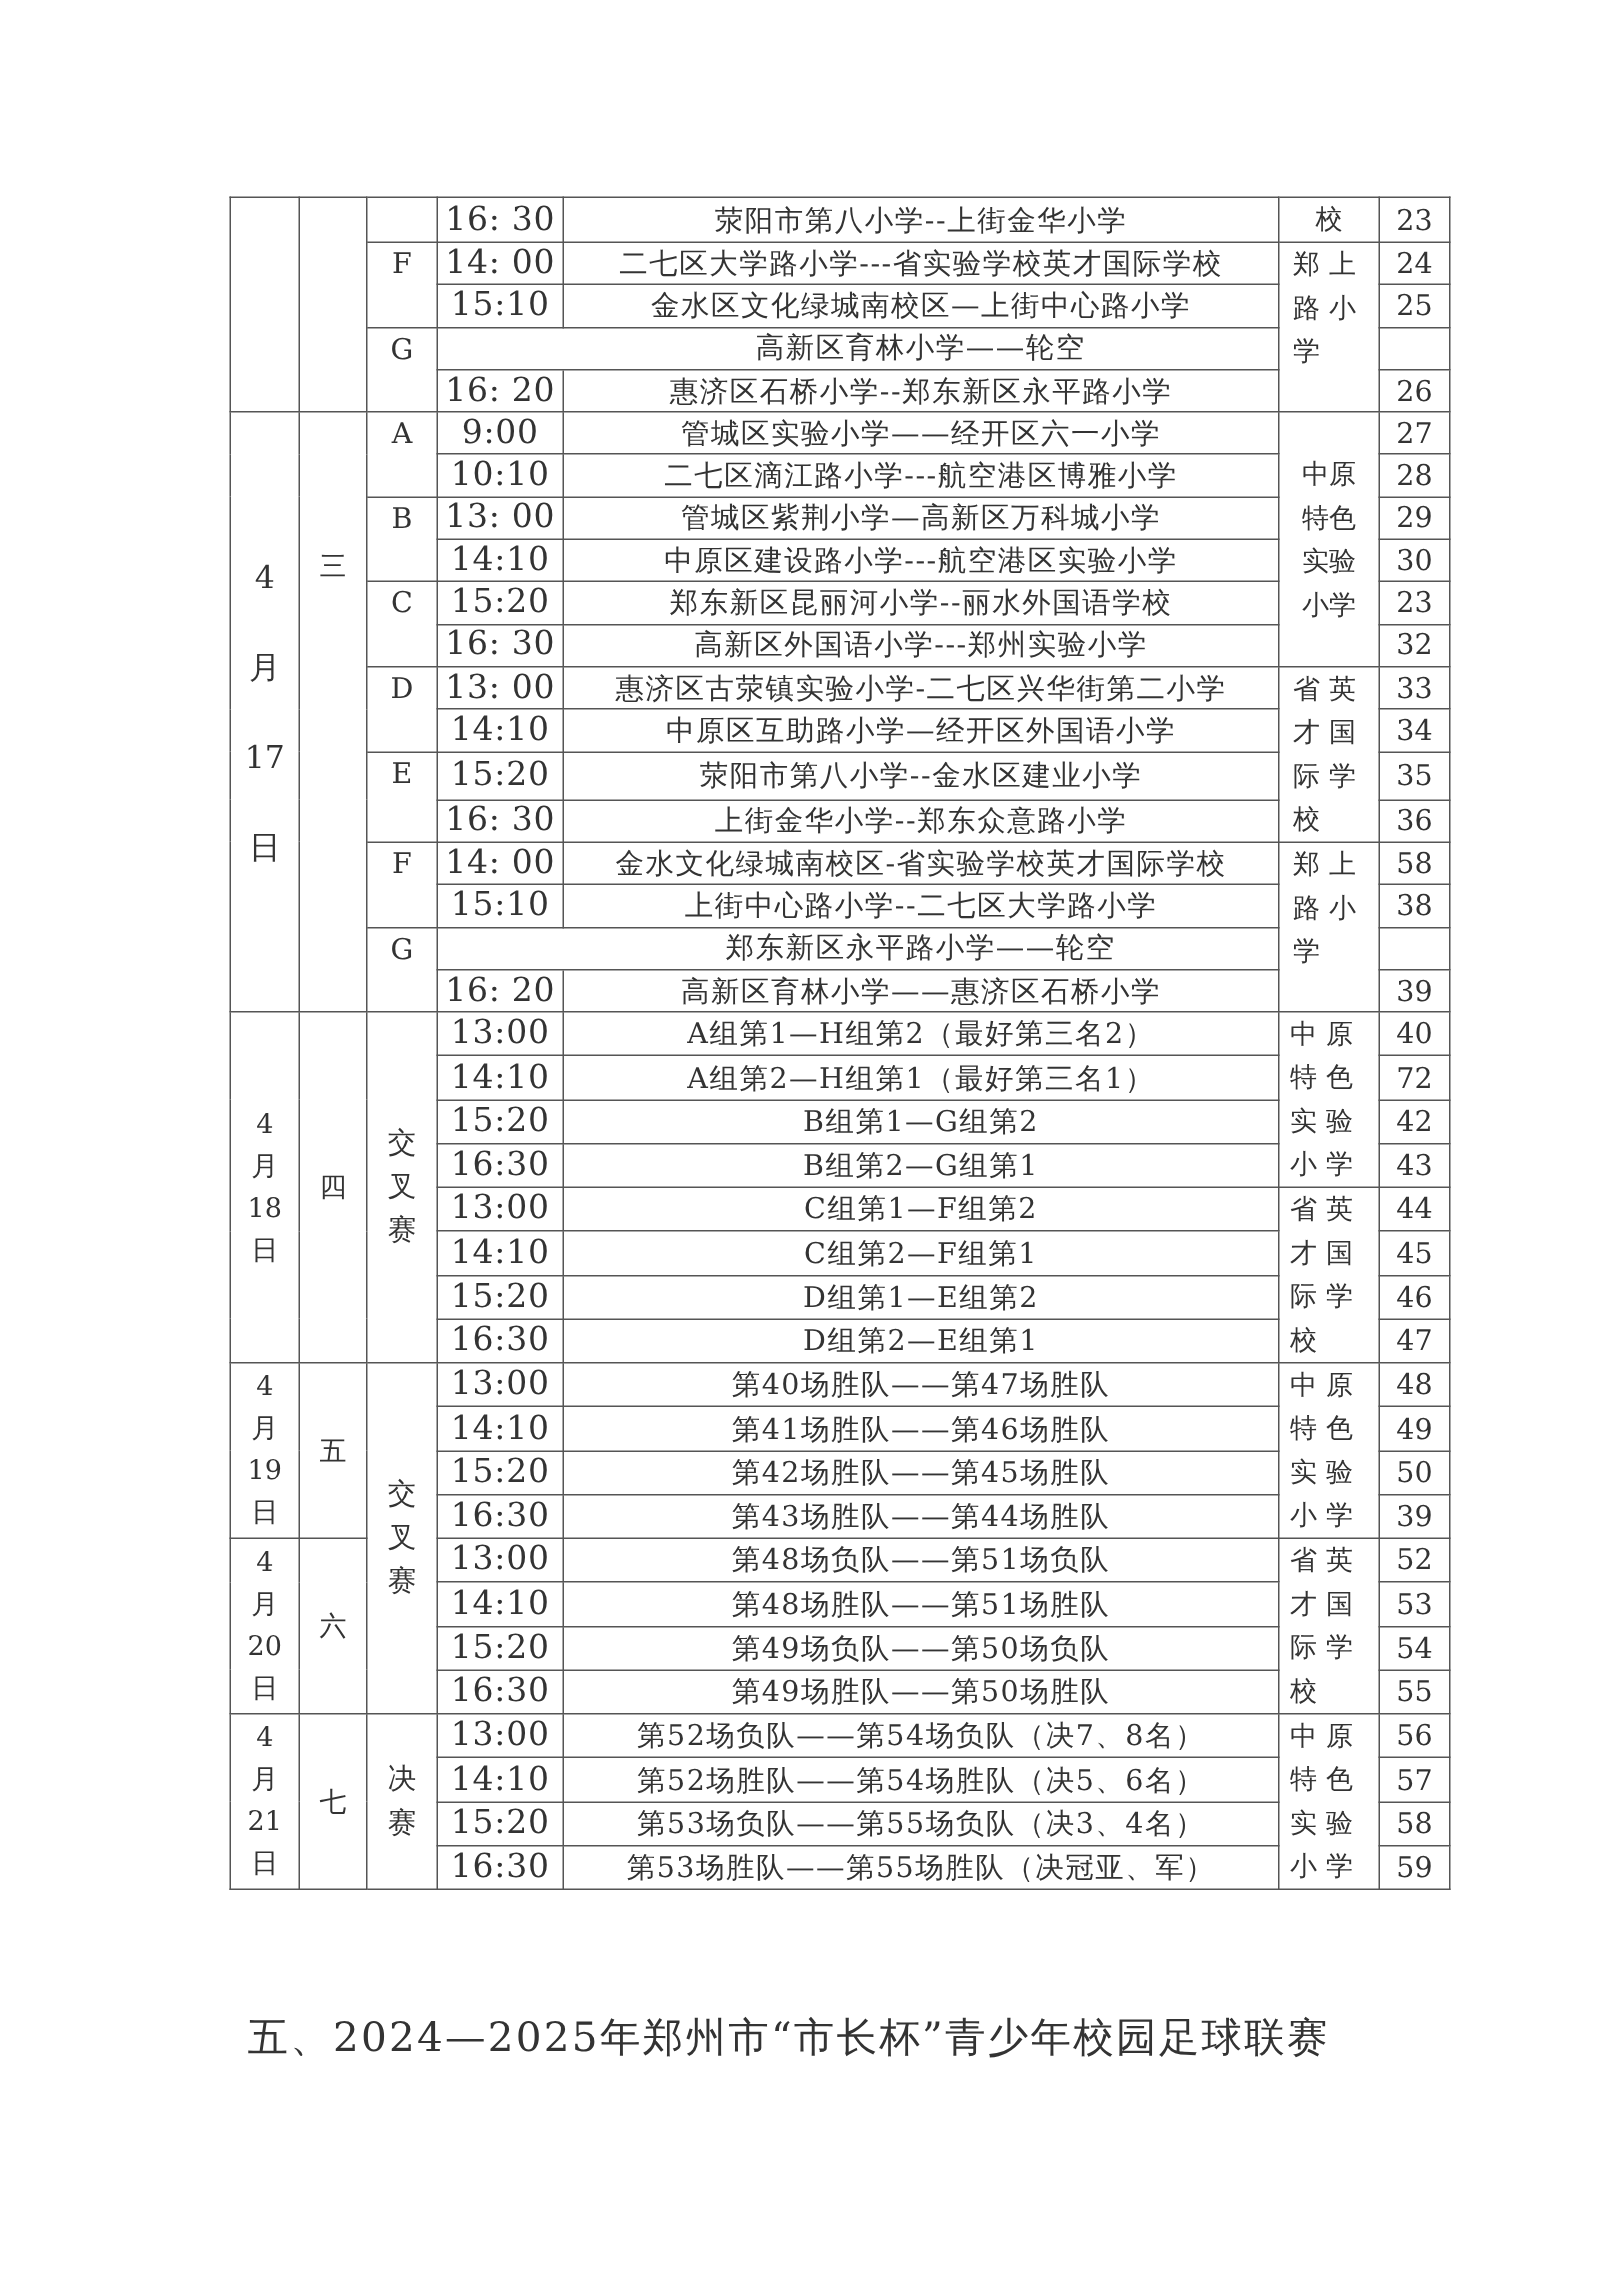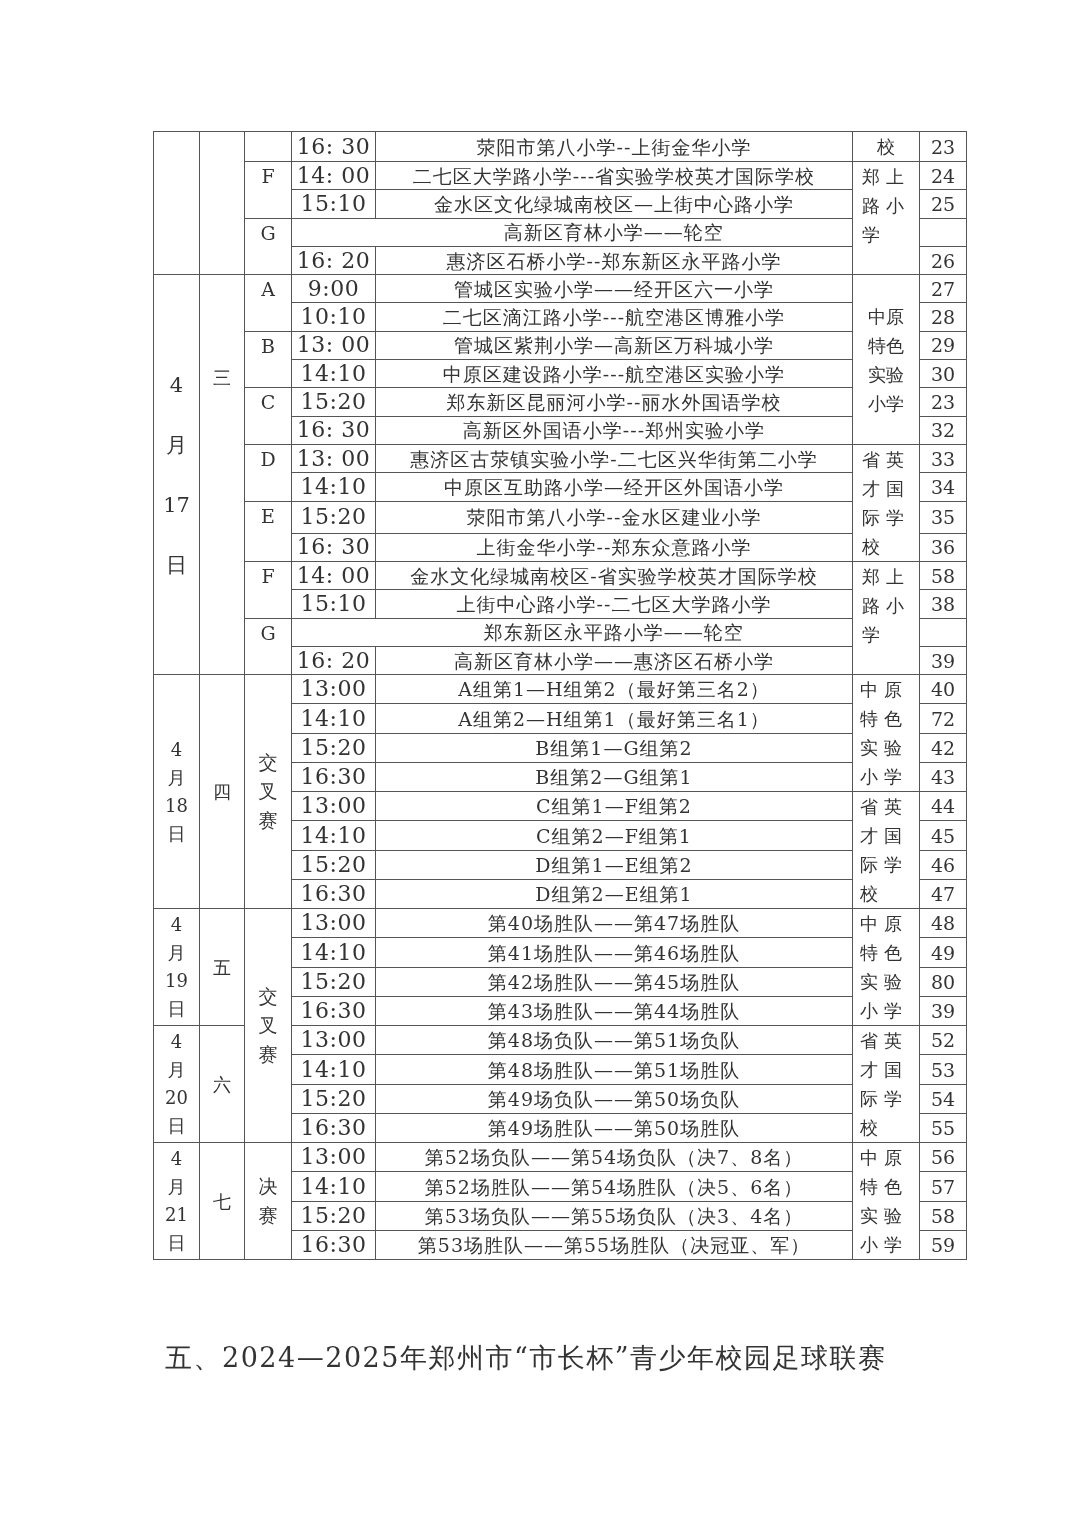--- a/index.html
+++ b/index.html
@@ -225,21 +225,21 @@
       <td class="num">48</td>
     </tr>
     <tr>
       <td class="time">14:10</td>
       <td class="match">第41场胜队——第46场胜队</td>
       <td class="num">49</td>
     </tr>
     <tr>
       <td class="time">15:20</td>
       <td class="match">第42场胜队——第45场胜队</td>
-      <td class="num">80</td>
+      <td class="num">50</td>
     </tr>
     <tr>
       <td class="time">16:30</td>
       <td class="match">第43场胜队——第44场胜队</td>
       <td class="num">39</td>
     </tr>
 
     <tr>
       <td rowspan="4"><span class="vert" style="white-space:pre-line;line-height:28px">4
 月

